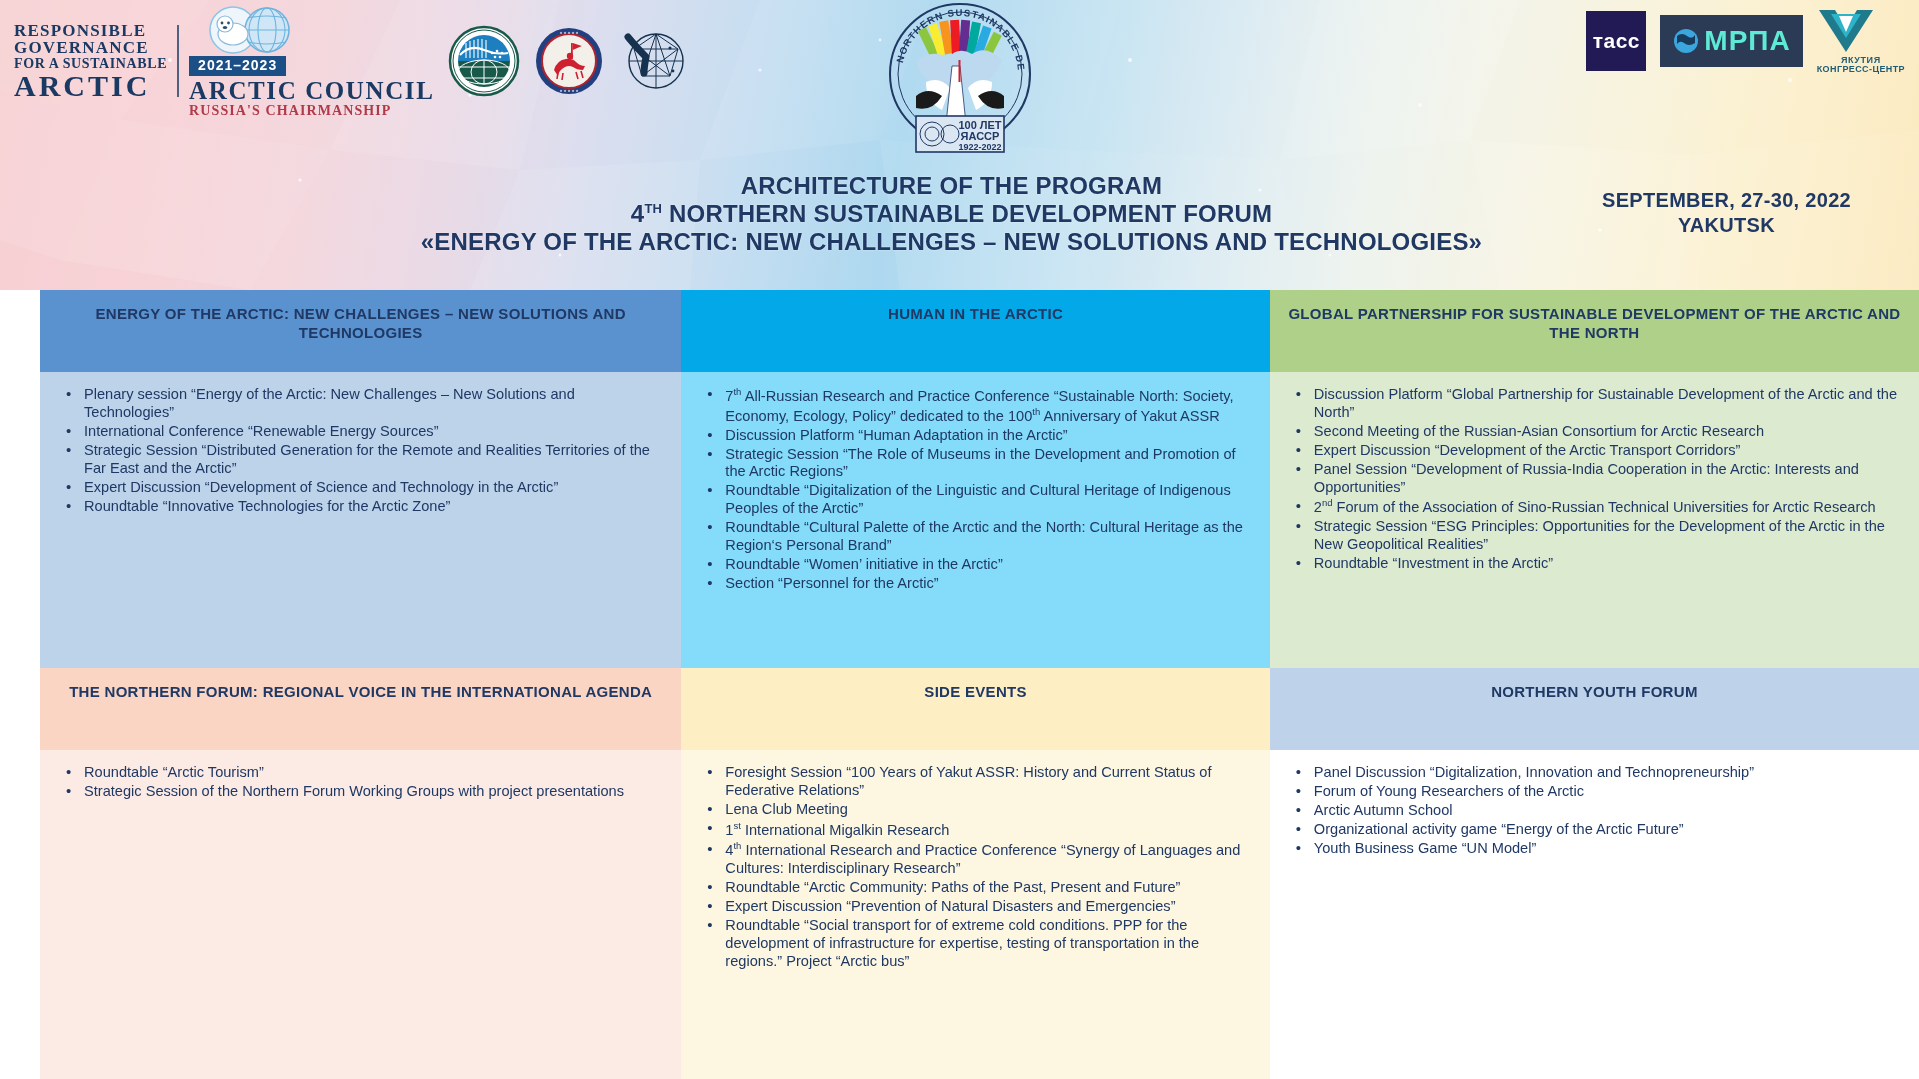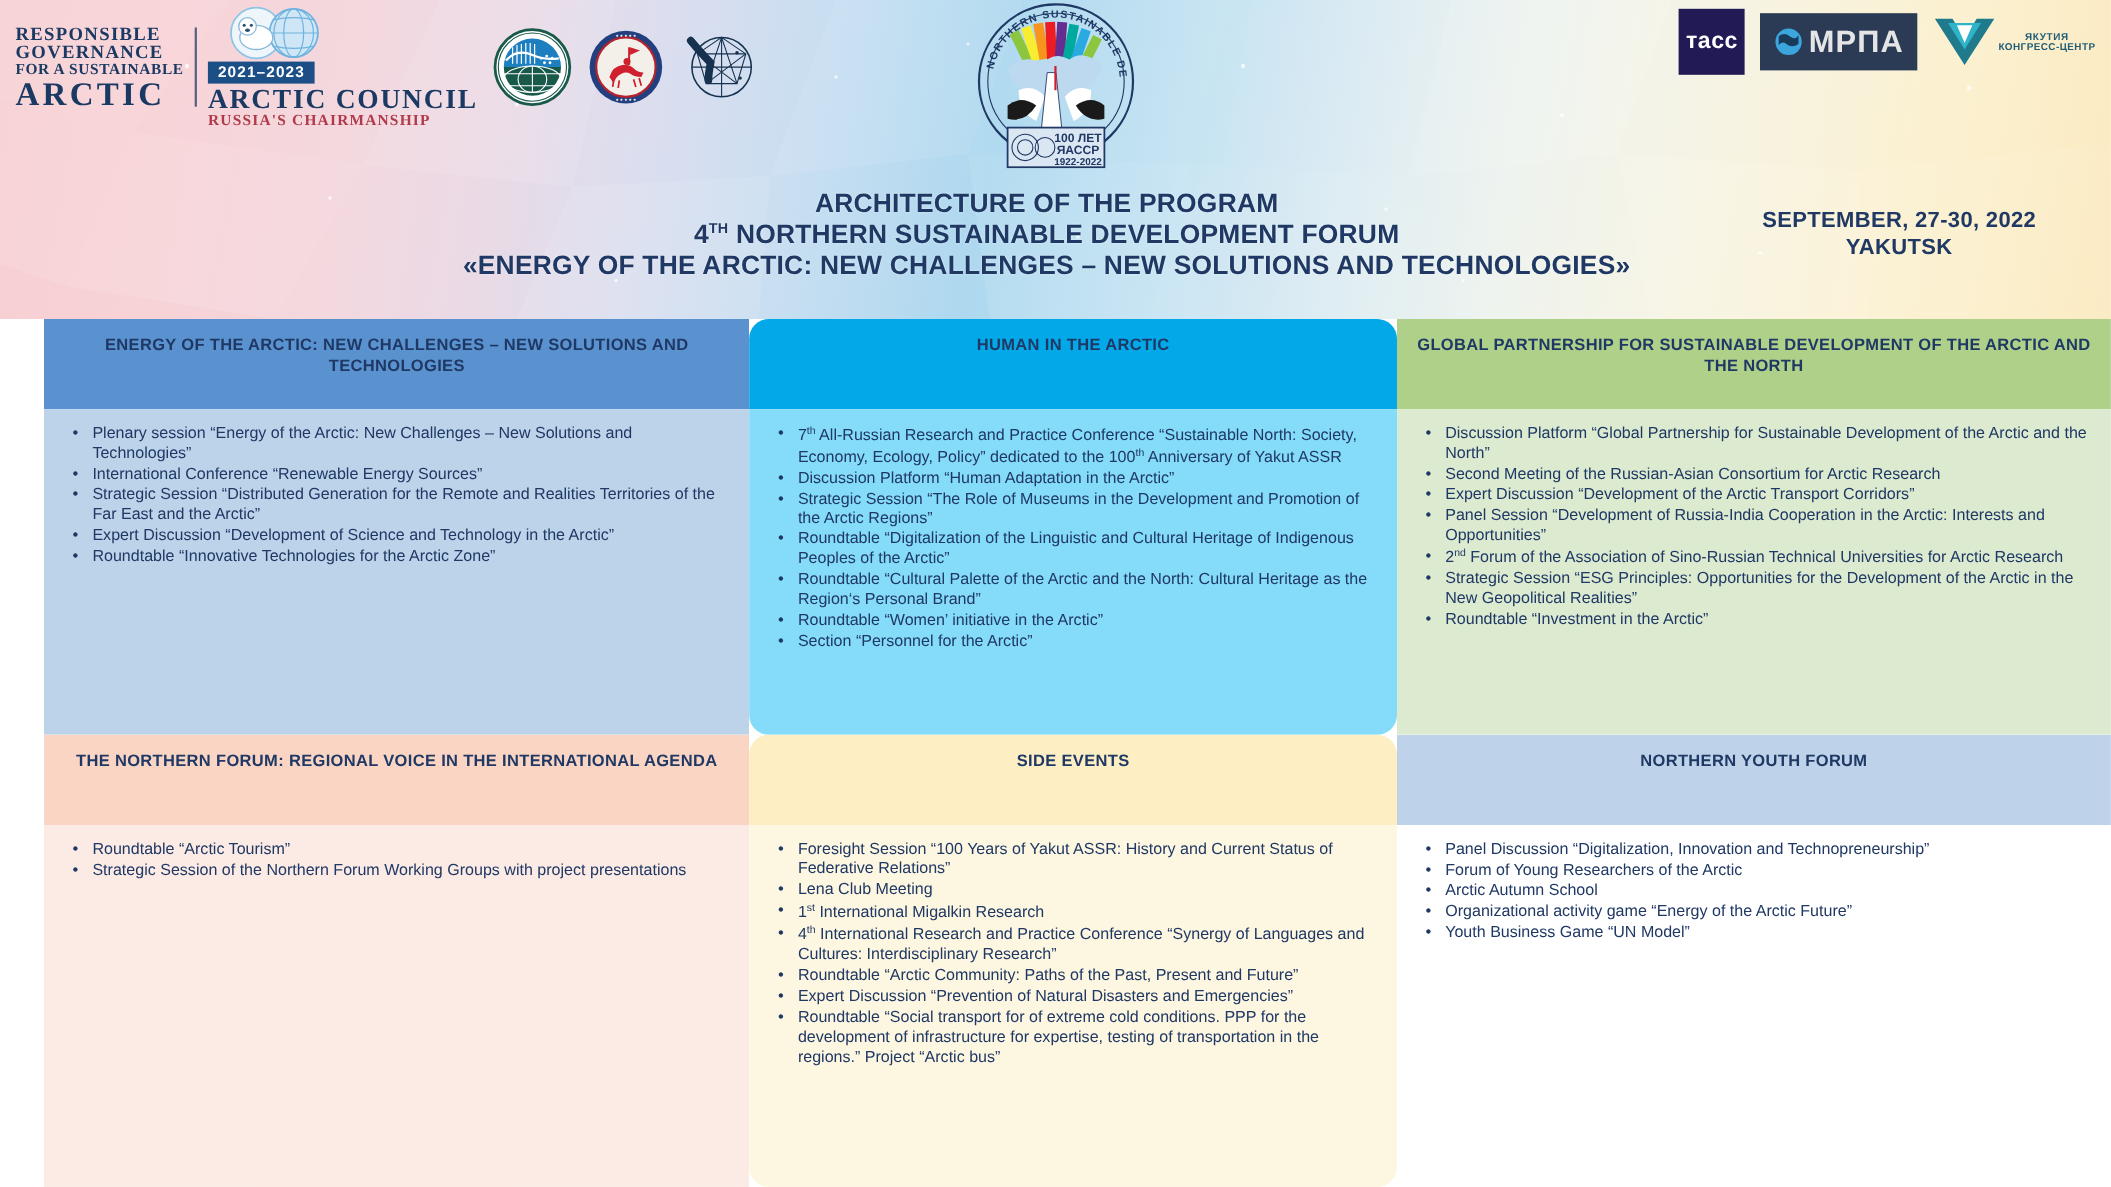--- a/index.html
+++ b/index.html
@@ -64,21 +64,21 @@
     font-size:20px;font-weight:bold;color:#1f3864;line-height:1.25;letter-spacing:.3px;
   }
 
   
   .grid{position:absolute;left:0;top:290px;width:1919px;height:789px;display:flex;flex-direction:column;}
   .row{display:flex;margin-left:40px;}
   .row1{height:378px;}
   .row2{height:411px;}
   .panel{display:flex;flex-direction:column;overflow:hidden;}
   .c1{width:655px;}
-  .c2{width:601px;border-radius:18px;}
+  .c2{width:601px;}
   .c3{width:663px;}
 
   .panel-head{
     height:82px;display:flex;align-items:flex-start;justify-content:center;
     padding:14px 18px 0;box-sizing:border-box;
   }
   .panel-head h2{
     margin:0;font-size:15px;font-weight:bold;text-align:center;color:#1f3864;
     line-height:1.28;letter-spacing:.3px;
   }
@@ -293,23 +293,23 @@
 
     <div class="logos-right">
       <div style="width:60px;height:60px;background:#211a55;display:flex;align-items:center;justify-content:center;">
         <span style="color:#fff;font-size:21px;font-weight:bold;letter-spacing:.5px;">тасс</span>
       </div>
       <div style="height:52px;background:#2b3a55;display:flex;align-items:center;gap:4px;padding:0 12px;">
         <svg width="28" height="28" viewBox="0 0 28 28">
           <circle cx="14" cy="14" r="12" fill="#3aa6dd"></circle>
           <path d="M5 9 q5 -4 10 0 q5 4 8 -1 l0 8 q-6 4 -11 0 q-4 -3 -7 1 z" fill="#1a3a5c"></path>
         </svg>
-        <span style="color:#e5e5e5;font-size:28px;font-weight:bold;letter-spacing:1px;">МРПА</span>
+        <span style="color:#5eead4;font-size:28px;font-weight:bold;letter-spacing:1px;">МРПА</span>
       </div>
-      <div style="display:flex;flex-direction:row;align-items:center;gap:2px;">
+      <div style="display:flex;flex-direction:column;align-items:flex-start;gap:2px;">
         <svg width="58" height="46" viewBox="0 0 58 46">
           <path d="M2 2 L18 2 L29 20 L40 2 L56 2 L29 44 Z" fill="#1f7a8c"></path>
           <path d="M14 6 L29 6 L44 6 L29 30 Z" fill="#2fb3c9"></path>
           <path d="M22 8 L36 8 L29 24 Z" fill="#ffffff"></path>
         </svg>
         <div style="text-align:center;line-height:1.05;">
           <div style="font-size:9px;font-weight:bold;color:#1f5d77;letter-spacing:.6px;">ЯКУТИЯ</div>
           <div style="font-size:9px;font-weight:bold;color:#1f5d77;letter-spacing:.4px;">КОНГРЕСС-ЦЕНТР</div>
         </div>
       </div>

